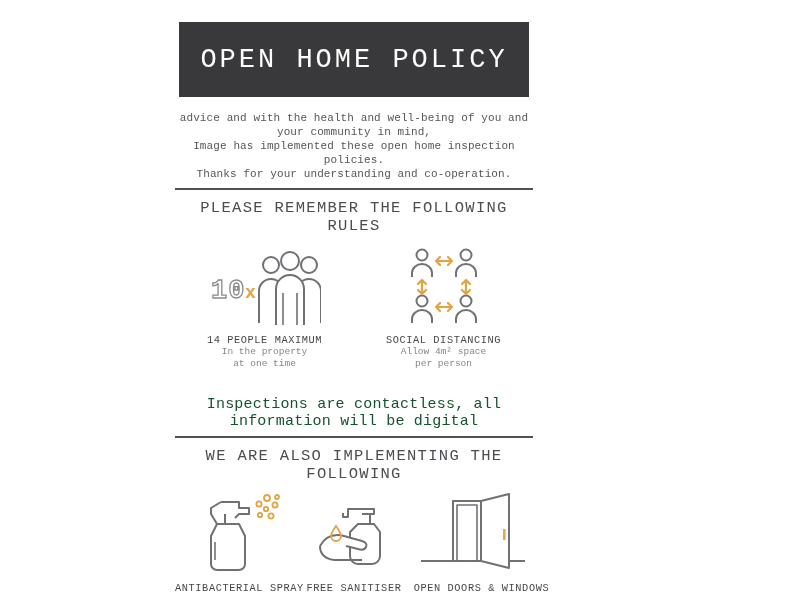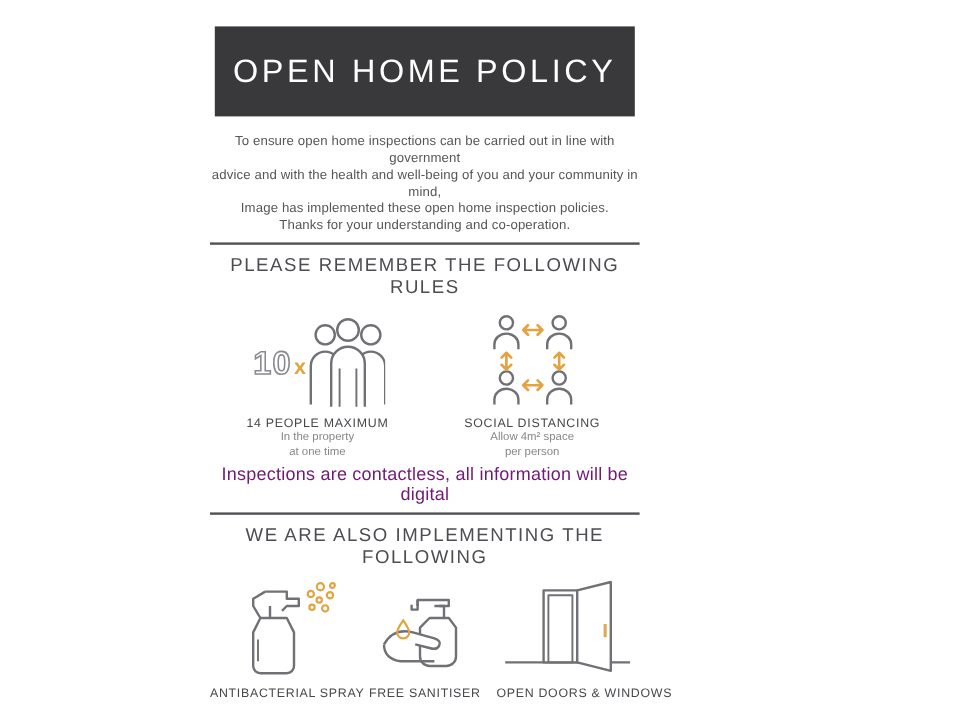--- a/index.html
+++ b/index.html
@@ -1,17 +1,17 @@
 <!DOCTYPE html>
 <html><head>
 <meta charset="utf-8">
 <style>
   html,body{margin:0;padding:0;background:#ffffff;}
   .canvas{width:708px;height:600px;background:#ffffff;position:relative;overflow:hidden;
-          font-family:Liberation Sans, sans-serif;}
+          font-family:Liberation Mono, monospace;}
   .poster{width:358px;margin:0 auto;padding-top:22px;}
 
   .title-block{width:350px;height:75px;margin:0 auto;background:#39383a;
                display:flex;align-items:center;justify-content:center;}
   .title{color:#fdfdfd;font-size:27px;letter-spacing:3px;font-weight:400;}
 
   .intro{margin-top:14px;text-align:center;}
   .intro-line{font-size:11px;line-height:14px;color:#55565a;letter-spacing:.1px;}
 
   .divider{border-top:2px solid #515256;margin-top:7px;}
@@ -19,36 +19,35 @@
 
   .section-heading{margin-top:9px;text-align:center;font-size:15.5px;letter-spacing:1.3px;
                    color:#4c4d51;font-weight:400;}
 
   .icon-row{display:flex;margin-top:8px;}
   .icon-item{flex:1 1 0;text-align:center;min-width:0;}
   .icon-box{height:88px;display:flex;align-items:center;justify-content:center;}
   .item-title{font-size:10.3px;letter-spacing:.6px;color:#46474b;margin-top:3px;white-space:nowrap;}
   .item-sub{font-size:9.5px;line-height:12px;color:#85868a;white-space:nowrap;}
 
-  .note{margin-top:4px;text-align:center;font-size:15px;color:#701a75;letter-spacing:.2px;}
+  .note{margin-top:26px;text-align:center;font-size:15px;color:#14532d;letter-spacing:.2px;}
 
   svg{display:block;}
 </style>
 </head>
 <body>
 
 <div class="canvas">
   <div class="poster">
 
     <div class="title-block">
       <div class="title">OPEN HOME POLICY</div>
     </div>
 
     <div class="intro">
-      <div class="intro-line">To ensure open home inspections can be carried out in line with government</div>
       <div class="intro-line">advice and with the health and well-being of you and your community in mind,</div>
       <div class="intro-line">Image has implemented these open home inspection policies.</div>
       <div class="intro-line">Thanks for your understanding and co-operation.</div>
     </div>
 
     <div class="divider"></div>
 
     <div class="section-heading">PLEASE REMEMBER THE FOLLOWING RULES</div>
 
     <div class="icon-row">

